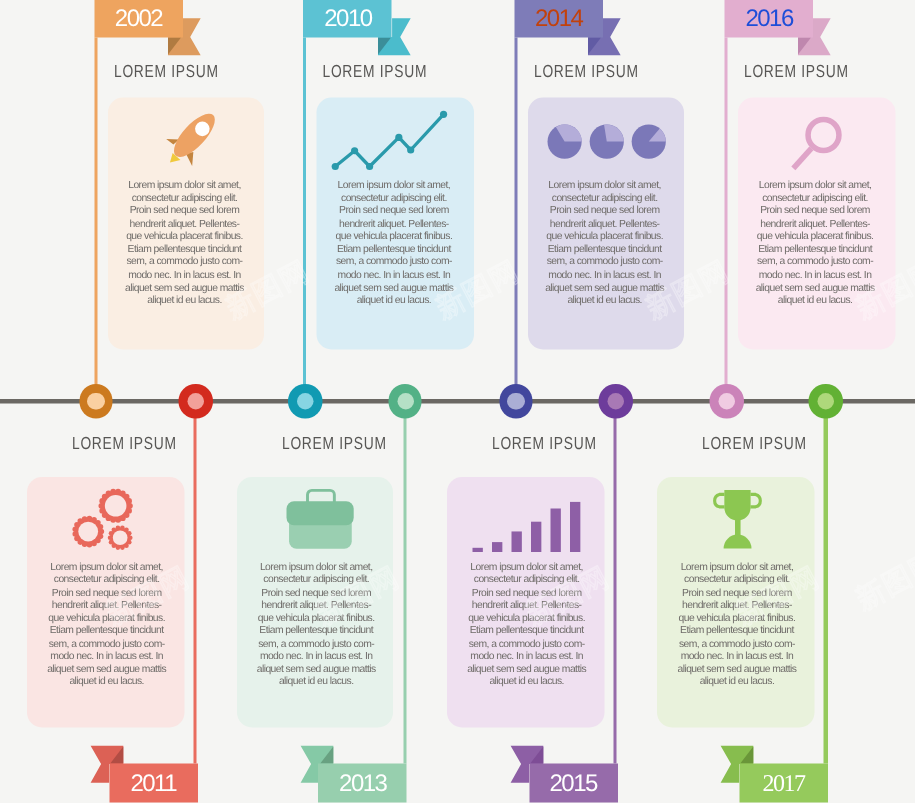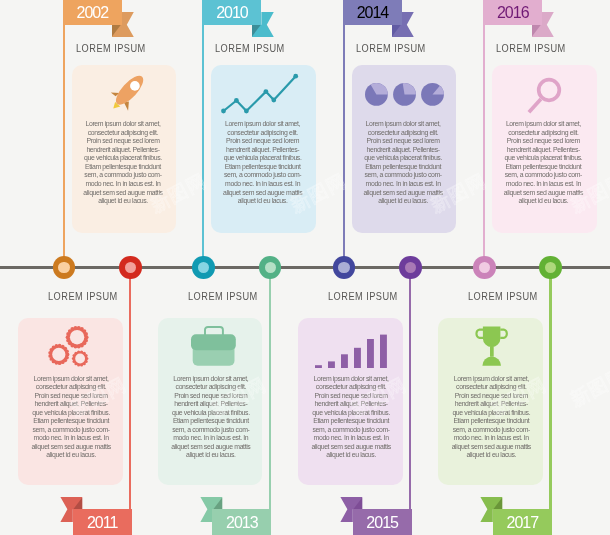--- a/index.html
+++ b/index.html
@@ -134,21 +134,21 @@
         </svg>
       </div>
       <div class="ribbon" style="left: 342.9px; top: 0px; width: 59.1px; height: 24.8px;">
         <svg width="22.2" height="38" viewBox="0 0 22.2 38" class="tail" style="left: 49.3px; top: 0px;">
           <g>
         <path d="M9.4 12.1 L21.8 12.1 L14.8 24.75 L21.8 36.9 L0 36.9 L0 24.75 L9.4 24.75 Z" fill="#776fb2"></path>
         <path d="M0 24.95 L8.7 24.95 L0 36.4 Z" fill="#615ba4"></path>
       </g>
         </svg>
         <div class="ribbon-body" style="left: 0px; top: 0px; width: 59.1px; height: 24.8px; background: rgb(126, 124, 184);"></div>
-        <div class="ribbon-year" style="color: #000000; left: 0px; top: 0px; width: 59.1px; text-align: center;">2014</div>
+        <div class="ribbon-year" style="color: #c2410c; left: 0px; top: 0px; width: 59.1px; text-align: center;">2014</div>
       </div>
       <div class="dot" style="left: 332.8px; top: 256.2px; background: rgb(66, 71, 157);">
         <div class="inner" style="background: rgb(170, 174, 213);"></div>
       </div>
       <div class="connector" style="left: 483.15px; top: 24.8px; height: 242.7px; background: rgb(226, 174, 207);"></div>
       <div class="card" style="left: 492px; top: 64.5px; width: 104.8px; height: 168.3px; background: rgb(251, 233, 241);"></div>
       <div class="heading l" style="left: 492px; width: 104.8px; top: 42.3px; text-align: left; padding-left: 4.1px; padding-right: 0px; box-sizing: border-box; color: rgb(87, 86, 84);"><span>LOREM IPSUM</span></div>
       <div class="bodytext" style="left: 495.6px; top: 120.4px; width: 95.6px; color: rgb(111, 108, 105);">
         <div>Lorem ipsum dolor sit amet,</div>
         <div>consectetur adipiscing elit.</div>
@@ -168,21 +168,21 @@
         </svg>
       </div>
       <div class="ribbon" style="left: 483.2px; top: 0px; width: 59.1px; height: 24.8px;">
         <svg width="22.2" height="38" viewBox="0 0 22.2 38" class="tail" style="left: 49.3px; top: 0px;">
           <g>
         <path d="M9.4 12.1 L21.8 12.1 L14.8 24.75 L21.8 36.9 L0 36.9 L0 24.75 L9.4 24.75 Z" fill="#dba9c8"></path>
         <path d="M0 24.95 L8.7 24.95 L0 36.4 Z" fill="#bf87ae"></path>
       </g>
         </svg>
         <div class="ribbon-body" style="left: 0px; top: 0px; width: 59.1px; height: 24.8px; background: rgb(226, 174, 207);"></div>
-        <div class="ribbon-year" style="color: #701a75; left: 0px; top: 0px; width: 59.1px; text-align: center;">2016</div>
+        <div class="ribbon-year" style="color: #1d4ed8; left: 0px; top: 0px; width: 59.1px; text-align: center;">2016</div>
       </div>
       <div class="dot" style="left: 473.1px; top: 256.2px; background: rgb(203, 131, 185);">
         <div class="inner" style="background: rgb(240, 203, 226);"></div>
       </div>
       <div class="connector" style="left: 129.25px; top: 267.5px; height: 241.4px; background: rgb(233, 108, 94);"></div>
       <div class="card" style="left: 17.9px; top: 317.5px; width: 104.8px; height: 167.9px; background: rgb(250, 229, 227);"></div>
       <div class="heading r" style="left: 17.9px; width: 104.8px; top: 290.4px; text-align: right; padding-left: 0px; padding-right: 4.8px; box-sizing: border-box; color: rgb(87, 86, 84);"><span>LOREM IPSUM</span></div>
       <div class="bodytext" style="left: 23.3px; top: 374.6px; width: 95.6px; color: rgb(111, 108, 105);">
         <div>Lorem ipsum dolor sit amet,</div>
         <div>consectetur adipiscing elit.</div>
@@ -357,21 +357,21 @@
       </div>
       <div class="icon" style="left: 476px; top: 326.4px;">
         <svg width="26" height="40" viewBox="0 0 26 40">
       <path d="M6.9 0.6 L24.4 0.6 L24.4 12.4 A8.75 8.75 0 0 1 15.65 21.1 A8.75 8.75 0 0 1 6.9 12.4 Z" fill="#8cc751"></path>
       <path d="M7.0 3.6 L3.6 3.6 A4.3 4.3 0 0 0 3.6 11.9 L7.0 11.9" fill="none" stroke="#8cc751" stroke-width="2.1"></path>
       <path d="M24.3 3.6 L27.7 3.6 A4.3 4.3 0 0 1 27.7 11.9 L24.3 11.9" fill="none" stroke="#8cc751" stroke-width="2.1"></path>
       <rect x="14.0" y="20.2" width="3.7" height="10.5" fill="#8cc751"></rect>
       <path d="M6.4 39.7 A9.3 9.3 0 0 1 25.0 39.7 Z" fill="#8cc751"></path>
         </svg>
       </div>
-      <div class="ribbon" style="left: 492.8px; top: 508.9px; width: 59.1px; height: 24.8px;">
+      <div class="ribbon" style="left: 492.8px; top: 508.9px; width: 59.1px; height: 24.8px; font-family: Liberation Serif, serif;">
         <svg width="22.2" height="38" viewBox="0 0 22.2 38" class="tail" style="left: -12.4px; top: -13.2px;">
           <g transform="translate(22.2,38) scale(-1,-1)">
         <path d="M9.4 12.1 L21.8 12.1 L14.8 24.75 L21.8 36.9 L0 36.9 L0 24.75 L9.4 24.75 Z" fill="#87bd4e"></path>
         <path d="M0 24.95 L8.7 24.95 L0 36.4 Z" fill="#6a9639"></path>
       </g>
         </svg>
         <div class="ribbon-body" style="left: 0px; top: -0.3px; width: 59.1px; height: 51.3px; background: rgb(149, 202, 92);"></div>
         <div class="ribbon-year" style="color: rgb(255, 255, 255); left: 0px; top: 1.4px; width: 59.1px; text-align: center;">2017</div>
       </div>
       <div class="dot" style="left: 539.4px; top: 256.2px; background: rgb(98, 177, 52);">

